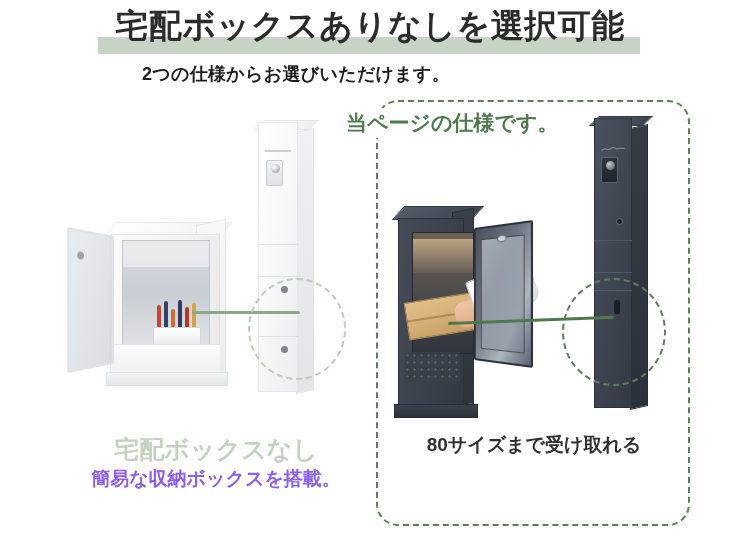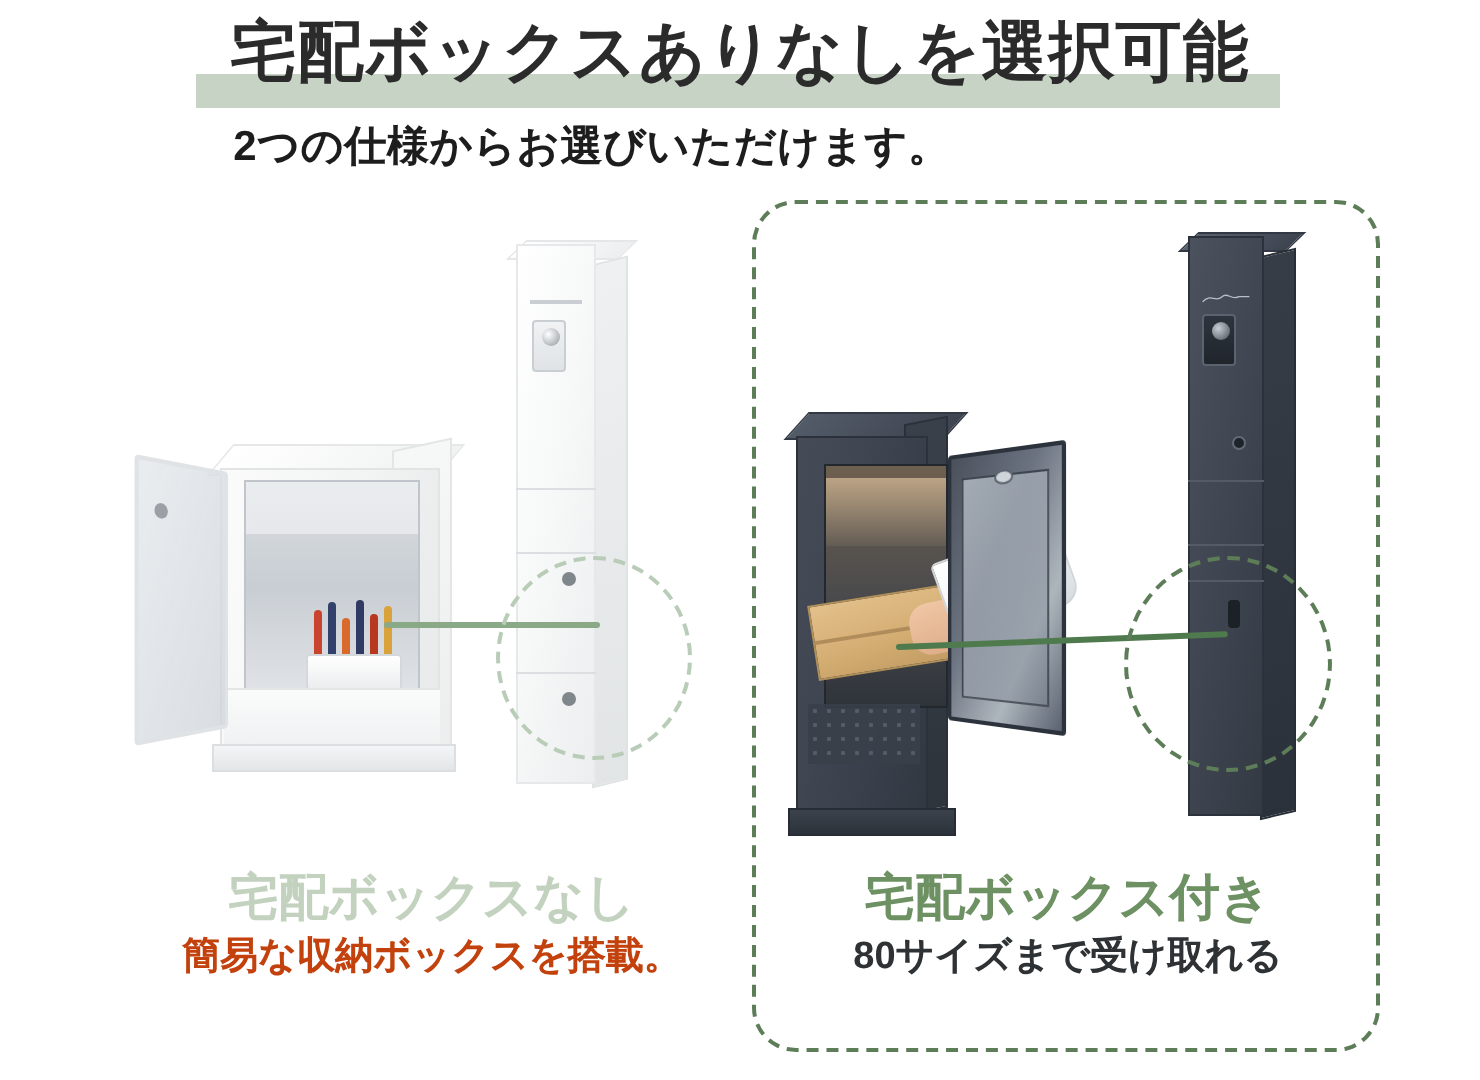--- a/index.html
+++ b/index.html
@@ -24,21 +24,21 @@
     text-align:center;
     font-size:33px;line-height:44px;
     font-weight:bold;
     color:#2b2b2b;
     letter-spacing:0.5px;
     white-space:nowrap;
   }
   .subtitle{
     position:absolute;left:0;top:59px;width:592px;
     text-align:center;
-    font-size:21px;line-height:30px;
+    font-size:18px;line-height:30px;
     font-weight:bold;
     color:#1d1d1d;
     letter-spacing:0.3px;
     white-space:nowrap;
   }
 
   
   .dashed-box{
     position:absolute;left:376px;top:100px;width:314px;height:426px;
     border:2px dashed #5d7d58;
@@ -300,21 +300,21 @@
     position:absolute;left:386px;top:432px;width:296px;text-align:center;
   }
   .cap-head{
     font-size:25px;line-height:34px;font-weight:bold;white-space:nowrap;
   }
   .cap-head-left{color:#c2d2bf;}
   .cap-head-right{color:#6e9163;}
   .cap-sub{
     font-size:19px;line-height:26px;font-weight:bold;white-space:nowrap;
   }
-  .cap-sub-left{color:#c2410c;}
+  .cap-sub-left{color:#8b5cf6;}
   .cap-sub-right{color:#2e3234;}
 </style>
 </head>
 <body>
 
 <div class="stage">
 
   <div class="title-wrap">
     <div class="title-bar"></div>
     <div class="title-text">宅配ボックスありなしを選択可能</div>
@@ -367,20 +367,21 @@
     <div class="leader leader-left"></div>
     <div class="ellipse ellipse-left"></div>
 
     <div class="caption-left">
       <div class="cap-head cap-head-left">宅配ボックスなし</div>
       <div class="cap-sub cap-sub-left">簡易な収納ボックスを搭載。</div>
     </div>
   </div>
 
   <div class="dashed-box"></div>
+  <div class="page-note">当ページの仕様です。</div>
 
   <div class="panel">
 
     <div class="art">
       <div class="d-box-top"></div>
       <div class="d-box-side"></div>
       <div class="d-box-body"></div>
       <div class="d-opening">
         <div class="d-opening-light"></div>
       </div>
@@ -413,18 +414,17 @@
       <div class="d-seam" style="top:272px;"></div>
       <div class="d-seam" style="top:290px;"></div>
       <div class="d-knob" style="top:218px;"></div>
       <div class="d-key"></div>
     </div>
 
     <div class="leader leader-right"></div>
     <div class="ellipse ellipse-right"></div>
 
     <div class="caption-right">
-      <div class="cap-head cap-head-right">宅配ボックス付き</div>
       <div class="cap-sub cap-sub-right">80サイズまで受け取れる</div>
     </div>
   </div>
 
 </div>
 
 </body></html>

